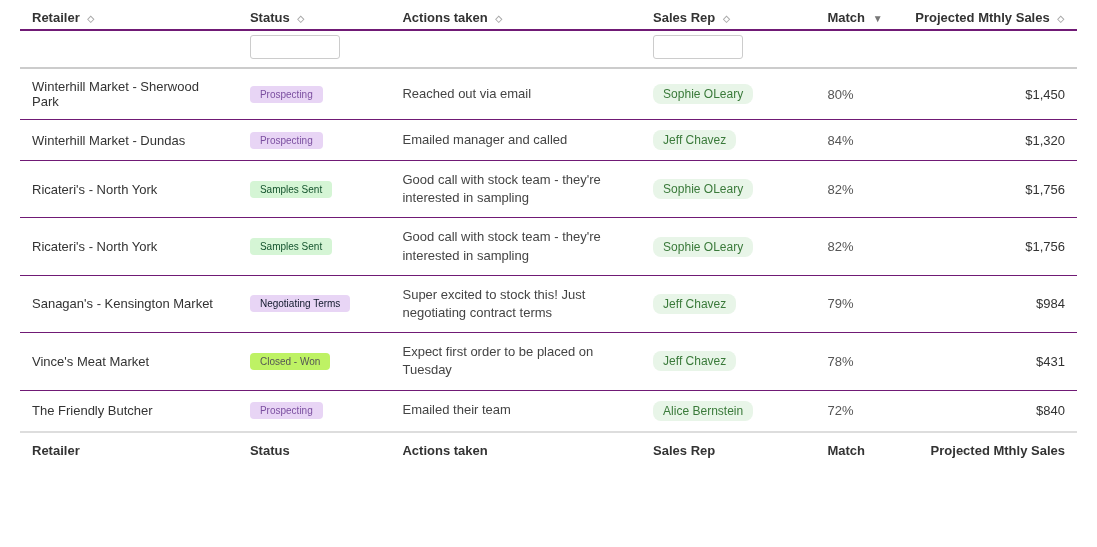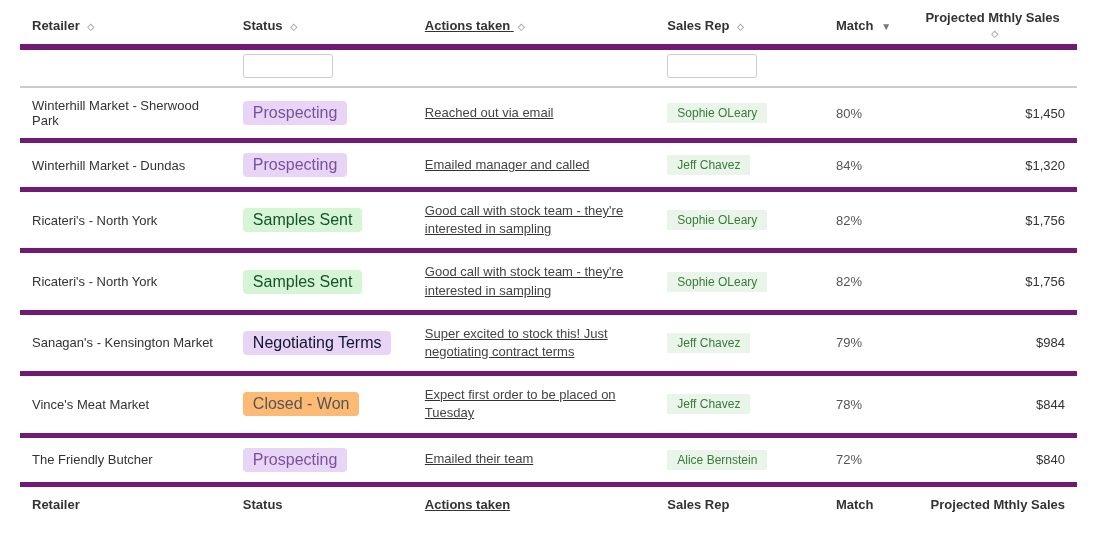--- a/index.html
+++ b/index.html
@@ -19,30 +19,30 @@
     }
     th, td {
       padding: 10px 12px;
       text-align: left;
       vertical-align: middle;
     }
     thead tr th {
       font-weight: 600;
       font-size: 13px;
       color: #333;
-      border-bottom: 6px solid #701a75;
+      border-bottom: 2px solid #701a75;
       padding-bottom: 4px;
     }
     .header-filter-row th {
       padding-top: 4px;
       padding-bottom: 8px;
       border-bottom: 2px solid #ccc;
     }
     tbody tr {
-      border-bottom: 5px solid #701a75;
+      border-bottom: 1px solid #701a75;
     }
     tfoot tr td {
       font-weight: 600;
       font-size: 13px;
       border-top: 2px solid #ddd;
       padding-top: 10px;
     }
     .sort-icon {
       display: inline-block;
       margin-left: 4px;
@@ -58,52 +58,52 @@
       padding: 4px 6px;
       font-size: 12px;
       width: 90px;
       color: #555;
       outline: none;
     }
     .badge {
       display: inline-block;
       padding: 3px 10px;
       border-radius: 4px;
-      font-size: 16px;
+      font-size: 10px;
       font-weight: 500;
       white-space: nowrap;
     }
     .badge-prospecting {
       background: #e8d5f5;
       color: #7b4fa0;
     }
     .badge-samples-sent {
       background: #d5f5d5;
       color: #14532d;
     }
     .badge-negotiating {
       background: #e8d5f5;
       color: #0f172a;
     }
     .badge-closed-won {
-      background: #fdba74;
+      background: #bef264;
       color: #555;
     }
     .rep-badge {
       display: inline-block;
       padding: 3px 10px;
-      border-radius: 1px;
+      border-radius: 8px;
       font-size: 12px;
       background: #e8f5e8;
       color: #3a7a3a;
       white-space: nowrap;
     }
     .col-retailer { width: 200px; }
     .col-status { width: 140px; }
-    .col-actions { width: 230px; text-decoration: underline; }
+    .col-actions { width: 230px; }
     .col-rep { width: 160px; }
     .col-match { width: 80px; }
     .col-projected { width: 160px; text-align: right; }
     td.col-projected { text-align: right; }
     th.col-projected { text-align: center; }
     .actions-text {
       line-height: 1.4;
       color: #444;
     }
     .retailer-text {
@@ -273,21 +273,21 @@
       <td class="col-actions">
         <span class="actions-text">Expect first order to be placed on Tuesday</span>
       </td>
       <td class="col-rep">
         <span class="rep-badge">Jeff Chavez</span>
       </td>
       <td class="col-match">
         <span class="match-text">78%</span>
       </td>
       <td class="col-projected">
-        <span class="sales-text">$844</span>
+        <span class="sales-text">$431</span>
       </td>
     </tr>
         <tr>
       <td class="col-retailer">
         <span class="retailer-text">The Friendly Butcher</span>
       </td>
       <td class="col-status">
         <span class="badge badge-prospecting">Prospecting</span>
       </td>
       <td class="col-actions">

